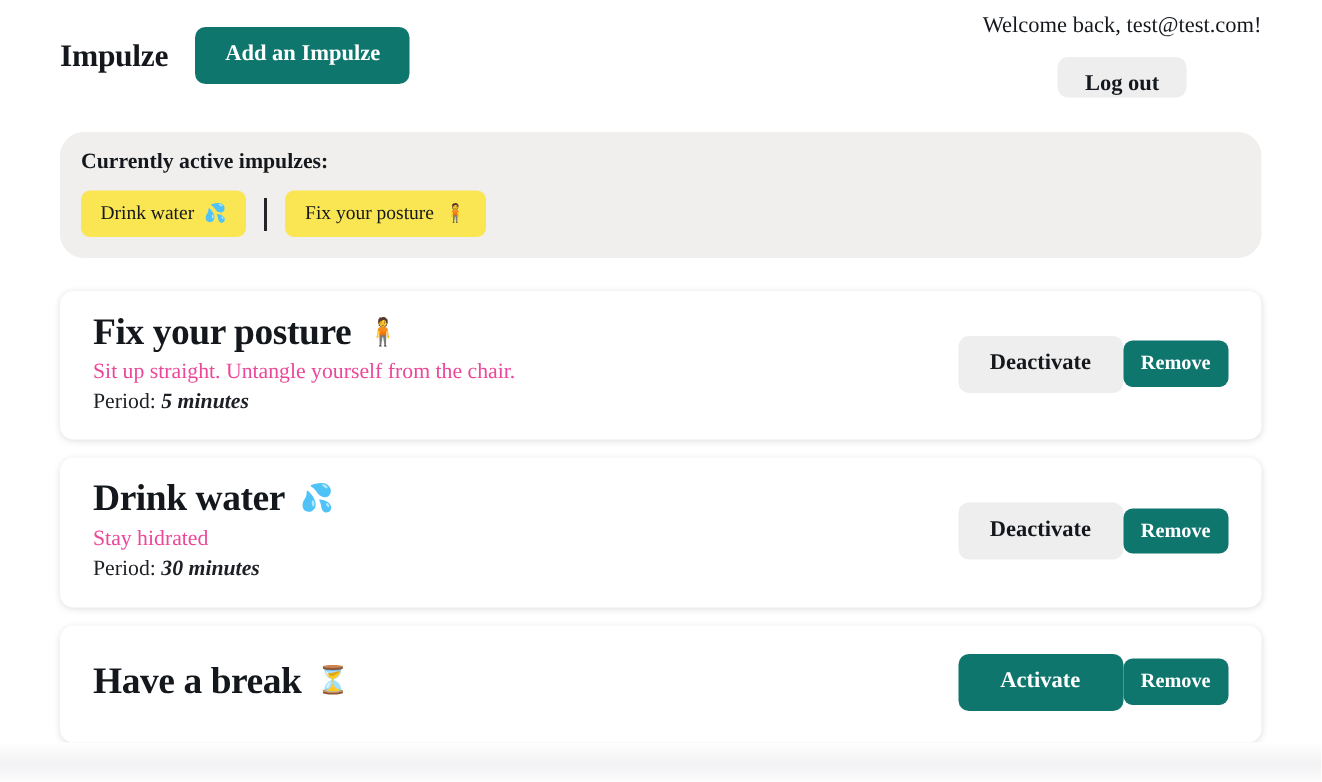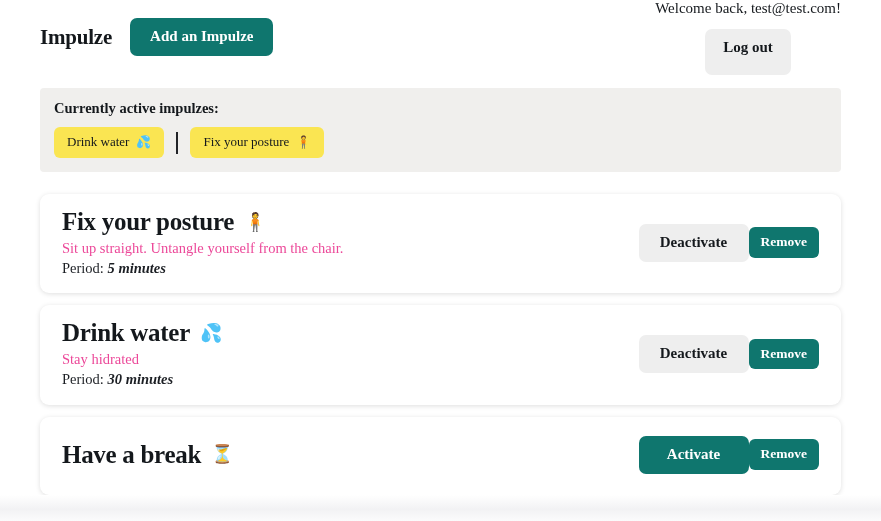--- a/index.html
+++ b/index.html
@@ -80,28 +80,28 @@
   }
 
   .welcome {
     font-size: 15px;
     color: #14181c;
     white-space: nowrap;
   }
 
   .btn-logout {
     font-size: 15px;
-    padding: 11px 18px 20px 18px;
+    padding: 11px 18px 1px 18px;
   }
 
   
   .active-panel {
     margin: 28px 40px 0 40px;
     background: #f0efed;
-    border-radius: 4px;
+    border-radius: 16px;
     padding: 12px 14px 14px 14px;
   }
 
   .active-title {
     font-size: 14.5px;
     font-weight: bold;
     color: #14181c;
     margin-bottom: 10px;
   }
 

